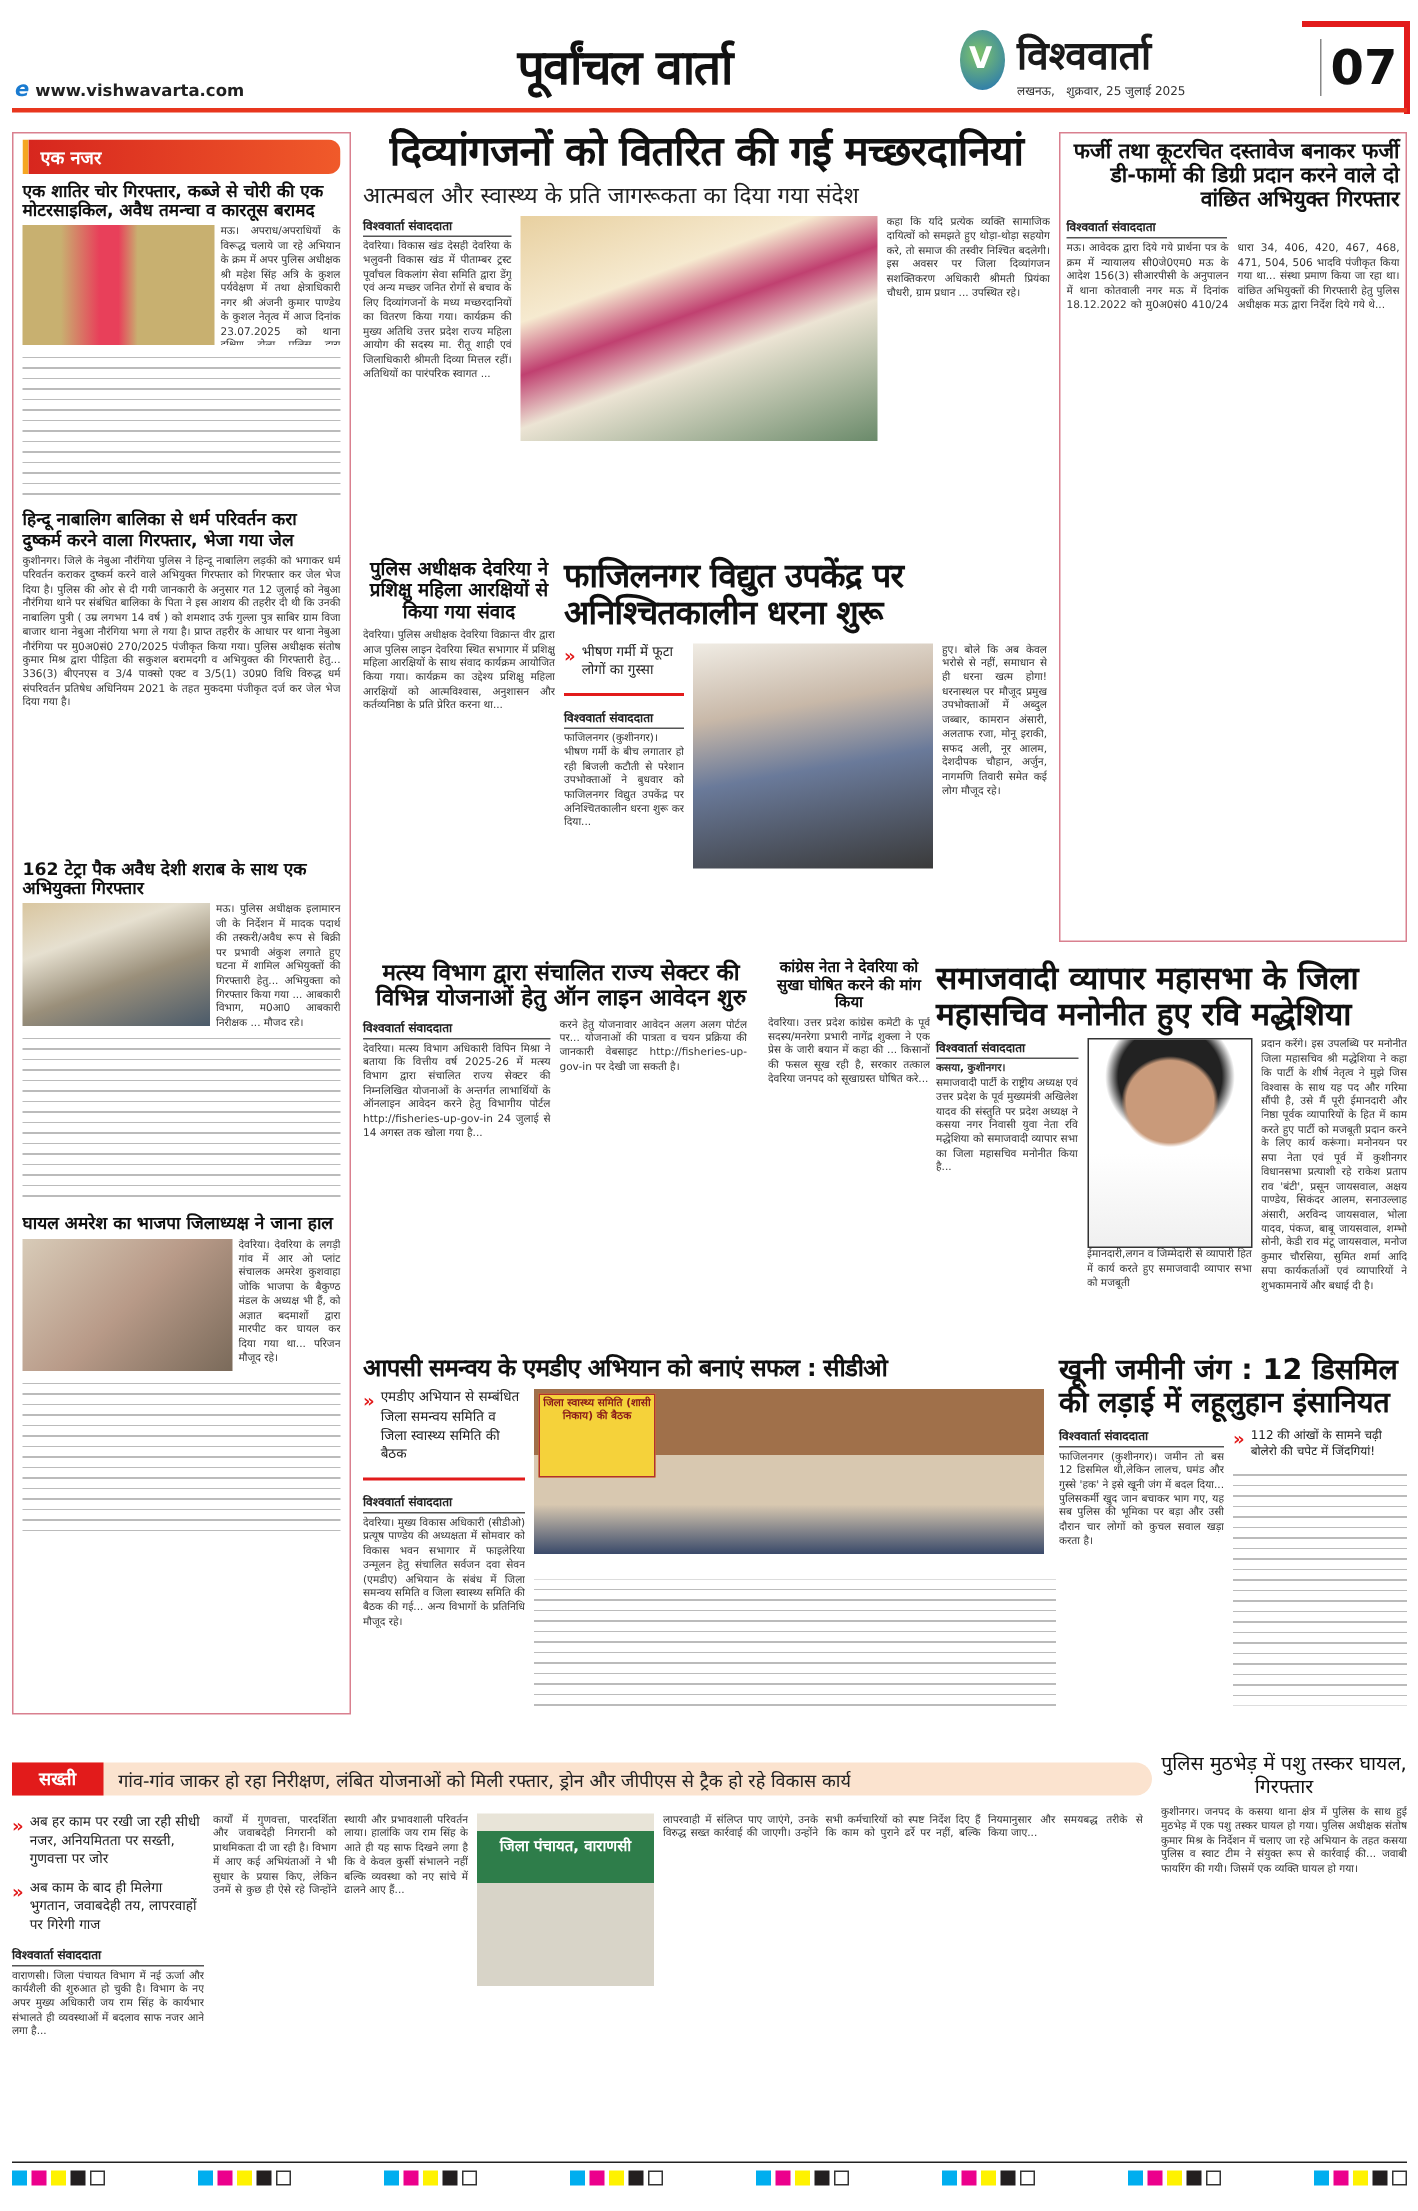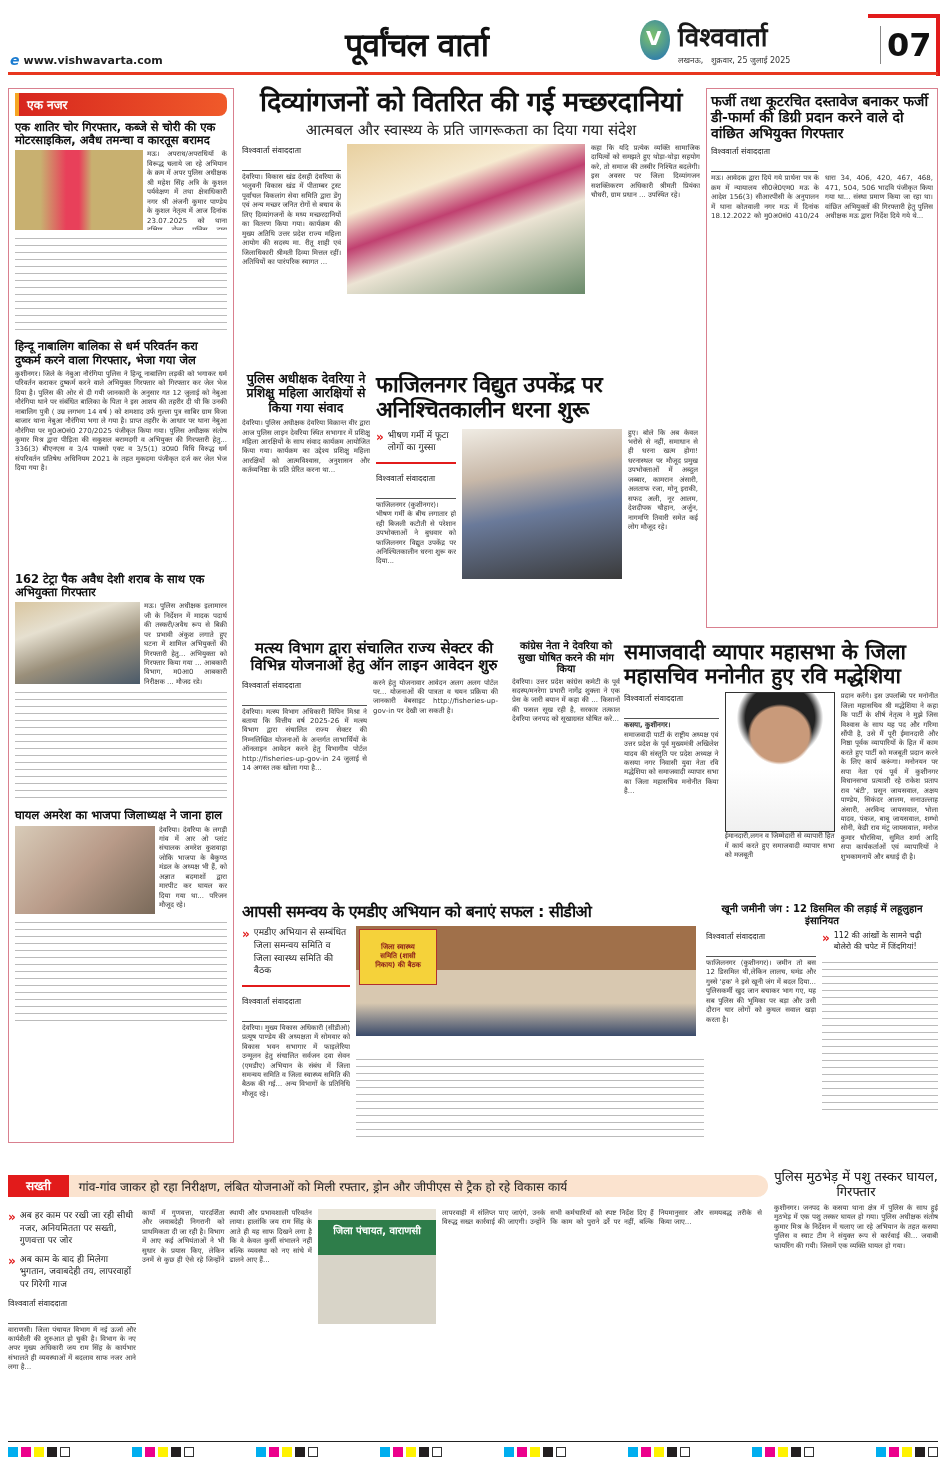--- a/index.html
+++ b/index.html
@@ -12,21 +12,21 @@
 #section{left:345px;top:22px;font-size:32px;font-weight:bold;color:#111;letter-spacing:-1px}
 #logo{left:640px;top:20px;width:30px;height:40px;border-radius:50%;background:radial-gradient(circle at 40% 40%,#7fc46a,#1f6fb8);}
 #logo span{position:absolute;left:6px;top:6px;font-size:20px;font-weight:bold;color:#fff}
 #brand{left:678px;top:18px;font-size:26px;font-weight:bold;color:#1a1a1a}
 #dateline{left:678px;top:54px;font-size:8px;color:#333}
 #pgbox{left:868px;top:14px;width:72px;height:62px;border-top:4px solid #e21b1b;border-right:4px solid #e21b1b}
 #pgno{left:880px;top:26px;font-size:32px;font-weight:bold;color:#111;border-left:1px solid #888;padding-left:6px}
 #redline{left:8px;top:72px;width:930px;height:3px;background:#e8361e}
 .hed{font-weight:bold;color:#111;line-height:1.15}
 .txt{font-size:7px;line-height:1.35;color:#333;text-align:justify;overflow:hidden}
-.byline{font-size:8px;font-weight:normal;color:#222;border-bottom:1px solid #555;padding-bottom:15px;margin-bottom:2px}
+.byline{font-size:8px;font-weight:bold;color:#222;border-bottom:1px solid #555;padding-bottom:2px;margin-bottom:2px}
 .photo{background:linear-gradient(135deg,#8a7a6a,#c8b8a0 40%,#6b8a9a 70%,#5a4a3a);}
 .photo2{background:linear-gradient(160deg,#d9c6a0,#e6e0d0 30%,#9a8f7a 60%,#4a5a6a);}
 .photo3{background:linear-gradient(180deg,#f0e6c0,#d8b060 30%,#8a6a4a 60%,#3a3a4a);}
 .lines{background:repeating-linear-gradient(#fff 0 6px,#bbb 6px 7px)}
 .quote{font-size:9px;color:#222;line-height:1.4;display:flex;gap:4px}
 .quote .ch{color:#e21b1b;font-weight:bold;font-size:12px}
 .redrule{height:2px;background:#e21b1b}
 .cmyk{display:flex;gap:3px;align-items:center}
 .cmyk i{display:block;width:10px;height:10px}
 </style>
@@ -75,21 +75,21 @@
   <div class="hed" style="font-size:11.5px;margin:8px 0 3px">घायल अमरेश का भाजपा जिलाध्यक्ष ने जाना हाल</div>
   <div style="display:flex;gap:4px">
     <div class="photo" style="width:140px;height:88px;flex:none;background:linear-gradient(135deg,#d8cbb8,#b89a88 50%,#7a6a5a)"></div>
     <div class="txt" style="height:88px">देवरिया। देवरिया के लगड़ी गांव में आर ओ प्लांट संचालक अमरेश कुशवाहा जोकि भाजपा के बैकुण्ठ मंडल के अध्यक्ष भी हैं, को अज्ञात बदमाशों द्वारा मारपीट कर घायल कर दिया गया था... परिजन मौजूद रहे।</div>
   </div>
   <div class="txt lines" style="height:110px;margin-top:2px"></div>
 </div>
 
 <div class="abs" style="left:242px;top:86px;width:458px;height:280px">
   <div class="hed" style="font-size:27px;text-align:center;letter-spacing:-0.5px">दिव्यांगजनों को वितरित की गई मच्छरदानियां</div>
-  <div style="font-size:15px;text-align:center;margin-top:2px;color:#222">आत्मबल और स्वास्थ्य के प्रति जागरूकता का दिया गया संदेश</div>
+  <div style="font-size:15px;margin-top:2px;color:#222">आत्मबल और स्वास्थ्य के प्रति जागरूकता का दिया गया संदेश</div>
   <div style="display:flex;gap:6px;margin-top:5px">
     <div style="width:100px">
       <div class="byline">विश्ववार्ता संवाददाता</div>
       <div class="txt" style="height:200px">देवरिया। विकास खंड देसही देवरिया के भलुवनी विकास खंड में पीताम्बर ट्रस्ट पूर्वांचल विकलांग सेवा समिति द्वारा डेंगू एवं अन्य मच्छर जनित रोगों से बचाव के लिए दिव्यांगजनों के मध्य मच्छरदानियों का वितरण किया गया। कार्यक्रम की मुख्य अतिथि उत्तर प्रदेश राज्य महिला आयोग की सदस्य मा. रीतू शाही एवं जिलाधिकारी श्रीमती दिव्या मित्तल रहीं। अतिथियों का पारंपरिक स्वागत ...</div>
     </div>
     <div class="photo3" style="width:240px;height:150px;background:linear-gradient(160deg,#e8d0a0,#f6ead0 30%,#c04070 45%,#ece4d4 60%,#6a8a6a)"></div>
     <div class="txt" style="width:110px;height:230px">कहा कि यदि प्रत्येक व्यक्ति सामाजिक दायित्वों को समझते हुए थोड़ा-थोड़ा सहयोग करे, तो समाज की तस्वीर निश्चित बदलेगी। इस अवसर पर जिला दिव्यांगजन सशक्तिकरण अधिकारी श्रीमती प्रियंका चौधरी, ग्राम प्रधान ... उपस्थित रहे।</div>
   </div>
 </div>
 
@@ -110,21 +110,21 @@
       <div class="byline">विश्ववार्ता संवाददाता</div>
       <div class="txt" style="font-weight:normal">फाजिलनगर (कुशीनगर)।</div>
       <div class="txt" style="height:150px">भीषण गर्मी के बीच लगातार हो रही बिजली कटौती से परेशान उपभोक्ताओं ने बुधवार को फाजिलनगर विद्युत उपकेंद्र पर अनिश्चितकालीन धरना शुरू कर दिया...</div>
     </div>
     <div class="photo" style="width:160px;height:150px;background:linear-gradient(170deg,#f0ece4,#c8b8a8 30%,#6a7a9a 55%,#3a3a3a)"></div>
     <div class="txt" style="width:70px;height:220px">हुए। बोले कि अब केवल भरोसे से नहीं, समाधान से ही धरना खत्म होगा! धरनास्थल पर मौजूद प्रमुख उपभोक्ताओं में अब्दुल जब्बार, कामरान अंसारी, अलताफ रजा, मोनू इराकी, सफद अली, नूर आलम, देशदीपक चौहान, अर्जुन, नागमणि तिवारी समेत कई लोग मौजूद रहे।</div>
   </div>
 </div>
 
 <div class="abs" style="left:706px;top:88px;width:232px;height:540px;border:1px solid #d9808f;padding:4px">
-  <div class="hed" style="font-size:14px;text-align:left">फर्जी तथा कूटरचित दस्तावेज बनाकर फर्जी डी-फार्मा की डिग्री प्रदान करने वाले दो वांछित अभियुक्त गिरफ्तार</div>
+  <div class="hed" style="font-size:14px;text-align:right">फर्जी तथा कूटरचित दस्तावेज बनाकर फर्जी डी-फार्मा की डिग्री प्रदान करने वाले दो वांछित अभियुक्त गिरफ्तार</div>
   <div class="byline" style="margin-top:4px;width:48%">विश्ववार्ता संवाददाता</div>
   <div class="txt" style="height:440px;column-count:2;column-gap:6px">मऊ। आवेदक द्वारा दिये गये प्रार्थना पत्र के क्रम में न्यायालय सी0जे0एम0 मऊ के आदेश 156(3) सीआरपीसी के अनुपालन में थाना कोतवाली नगर मऊ में दिनांक 18.12.2022 को मु0अ0सं0 410/24 धारा 34, 406, 420, 467, 468, 471, 504, 506 भादवि पंजीकृत किया गया था... संस्था प्रमाण किया जा रहा था। वांछित अभियुक्तों की गिरफ्तारी हेतु पुलिस अधीक्षक मऊ द्वारा निर्देश दिये गये थे...</div>
 </div>
 
 <div class="abs" style="left:242px;top:640px;width:264px;height:255px">
   <div class="hed" style="font-size:15px;text-align:center">मत्स्य विभाग द्वारा संचालित राज्य सेक्टर की विभिन्न योजनाओं हेतु ऑन लाइन आवेदन शुरु</div>
   <div style="display:flex;gap:6px;margin-top:4px">
     <div style="width:125px">
       <div class="byline">विश्ववार्ता संवाददाता</div>
       <div class="txt" style="height:180px">देवरिया। मत्स्य विभाग अधिकारी विपिन मिश्रा ने बताया कि वित्तीय वर्ष 2025-26 में मत्स्य विभाग द्वारा संचालित राज्य सेक्टर की निम्नलिखित योजनाओं के अन्तर्गत लाभार्थियों के ऑनलाइन आवेदन करने हेतु विभागीय पोर्टल http://fisheries-up-gov-in 24 जुलाई से 14 अगस्त तक खोला गया है...</div>
@@ -160,28 +160,28 @@
     <div style="width:108px">
       <div class="quote">
           <span class="ch">»</span>
           <span>एमडीए अभियान से सम्बंधित जिला समन्वय समिति व जिला स्वास्थ्य समिति की बैठक</span>
         </div>
       <div class="redrule" style="margin:8px 0"></div>
       <div class="byline">विश्ववार्ता संवाददाता</div>
       <div class="txt" style="height:120px">देवरिया। मुख्य विकास अधिकारी (सीडीओ) प्रत्यूष पाण्डेय की अध्यक्षता में सोमवार को विकास भवन सभागार में फाइलेरिया उन्मूलन हेतु संचालित सर्वजन दवा सेवन (एमडीए) अभियान के संबंध में जिला समन्वय समिति व जिला स्वास्थ्य समिति की बैठक की गई... अन्य विभागों के प्रतिनिधि मौजूद रहे।</div>
     </div>
     <div style="width:340px;height:110px;position:relative;background:linear-gradient(180deg,#a0704a 0 40%,#d8c8b0 40% 70%,#3a4a6a)">
-      <div style="position:absolute;left:3px;top:3px;width:78px;height:56px;background:#f5d23a;border:1px solid #b03030;font-size:7px;font-weight:bold;color:#8a1a1a;padding:12px;text-align:center">जिला स्वास्थ्य समिति (शासी निकाय) की बैठक</div>
+      <div style="position:absolute;left:3px;top:3px;width:78px;height:56px;background:#f5d23a;border:1px solid #b03030;font-size:7px;font-weight:bold;color:#8a1a1a;padding:0;text-align:center">जिला स्वास्थ्य समिति (शासी निकाय) की बैठक</div>
     </div>
   </div>
   <div class="txt lines" style="position:absolute;left:114px;top:150px;width:348px;height:90px"></div>
 </div>
 
 <div class="abs" style="left:706px;top:903px;width:232px;height:245px">
-  <div class="hed" style="font-size:10px;text-align:center">खूनी जमीनी जंग : 12 डिसमिल की लड़ाई में लहूलुहान इंसानियत</div>
+  <div class="hed" style="font-size:19px;text-align:left">खूनी जमीनी जंग : 12 डिसमिल की लड़ाई में लहूलुहान इंसानियत</div>
   <div style="display:flex;gap:6px;margin-top:4px">
     <div style="width:110px">
       <div class="byline">विश्ववार्ता संवाददाता</div>
       <div class="txt" style="height:180px">फाजिलनगर (कुशीनगर)। जमीन तो बस 12 डिसमिल थी,लेकिन लालच, घमंड और गुस्से 'हक' ने इसे खूनी जंग में बदल दिया... पुलिसकर्मी खुद जान बचाकर भाग गए, यह सब पुलिस की भूमिका पर बड़ा और उसी दौरान चार लोगों को कुचल सवाल खड़ा करता है।</div>
     </div>
     <div style="width:116px">
       <div class="quote" style="font-size:8px">
           <span class="ch">»</span>
           <span>112 की आंखों के सामने चढ़ी बोलेरो की चपेट में जिंदगियां!</span>
         </div>

